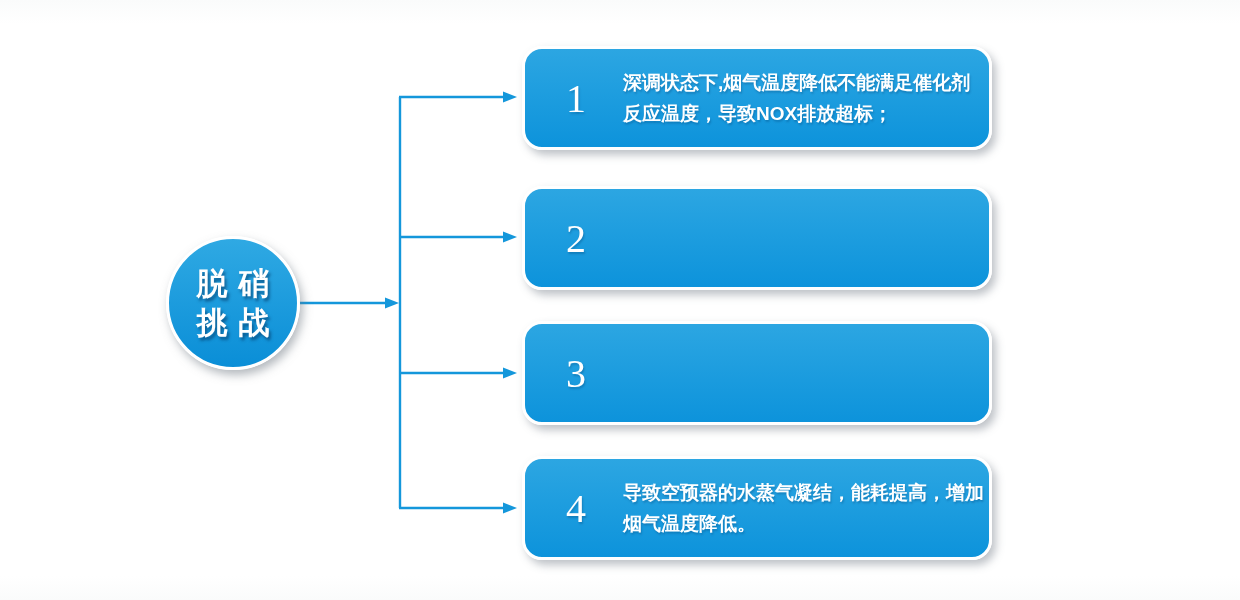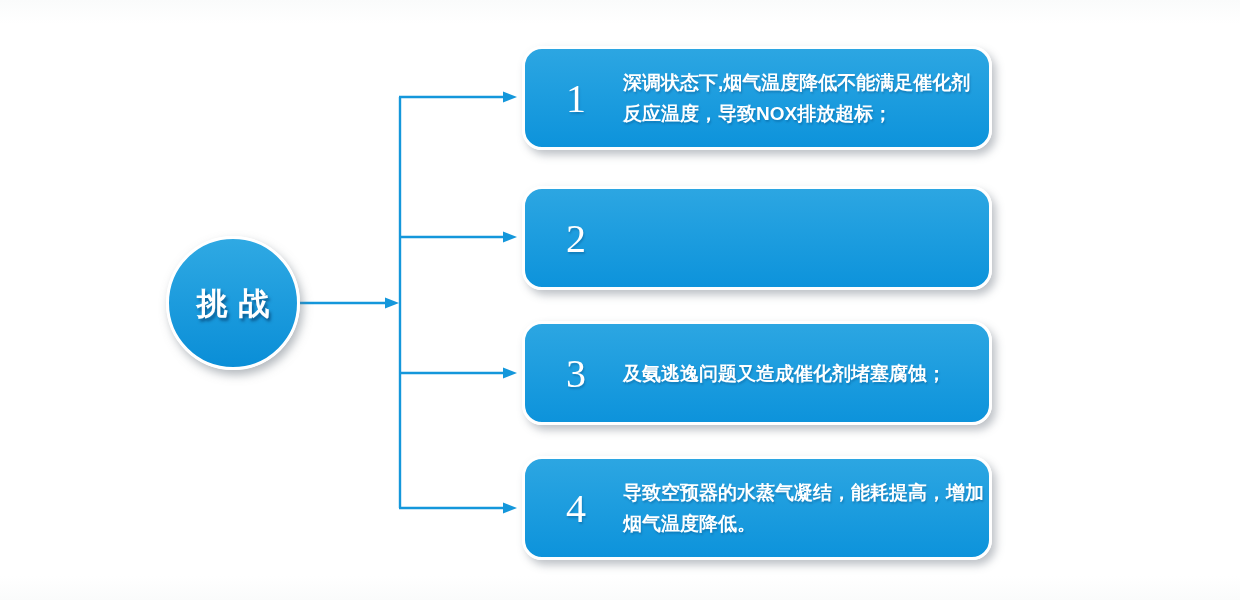--- a/index.html
+++ b/index.html
@@ -107,39 +107,39 @@
     <polygon class="head" points="503,231.4 517,237 503,242.6"></polygon>
 
     <line class="stroke" x1="400" y1="373" x2="503" y2="373"></line>
     <polygon class="head" points="503,367.4 517,373 503,378.6"></polygon>
 
     <line class="stroke" x1="399" y1="508" x2="503" y2="508"></line>
     <polygon class="head" points="503,502.4 517,508 503,513.6"></polygon>
   </svg>
 
   <div class="root-circle">
+    <div class="root-line">脱硝</div>
     <div class="root-line">挑战</div>
   </div>
 
   <div class="item-box b1">
     <span class="item-number">1</span>
     <span class="item-text">
       <span class="line">深调状态下,烟气温度降低不能满足催化剂</span>
       <span class="line">反应温度，导致NOX排放超标；</span>
     </span>
   </div>
 
   <div class="item-box b2">
     <span class="item-number">2</span>
   </div>
 
   <div class="item-box b3">
     <span class="item-number">3</span>
     <span class="item-text">
-      <span class="line">及氨逃逸问题又造成催化剂堵塞腐蚀；</span>
     </span>
   </div>
 
   <div class="item-box b4">
     <span class="item-number">4</span>
     <span class="item-text">
       <span class="line">导致空预器的水蒸气凝结，能耗提高，增加</span>
       <span class="line">烟气温度降低。</span>
     </span>
   </div>

